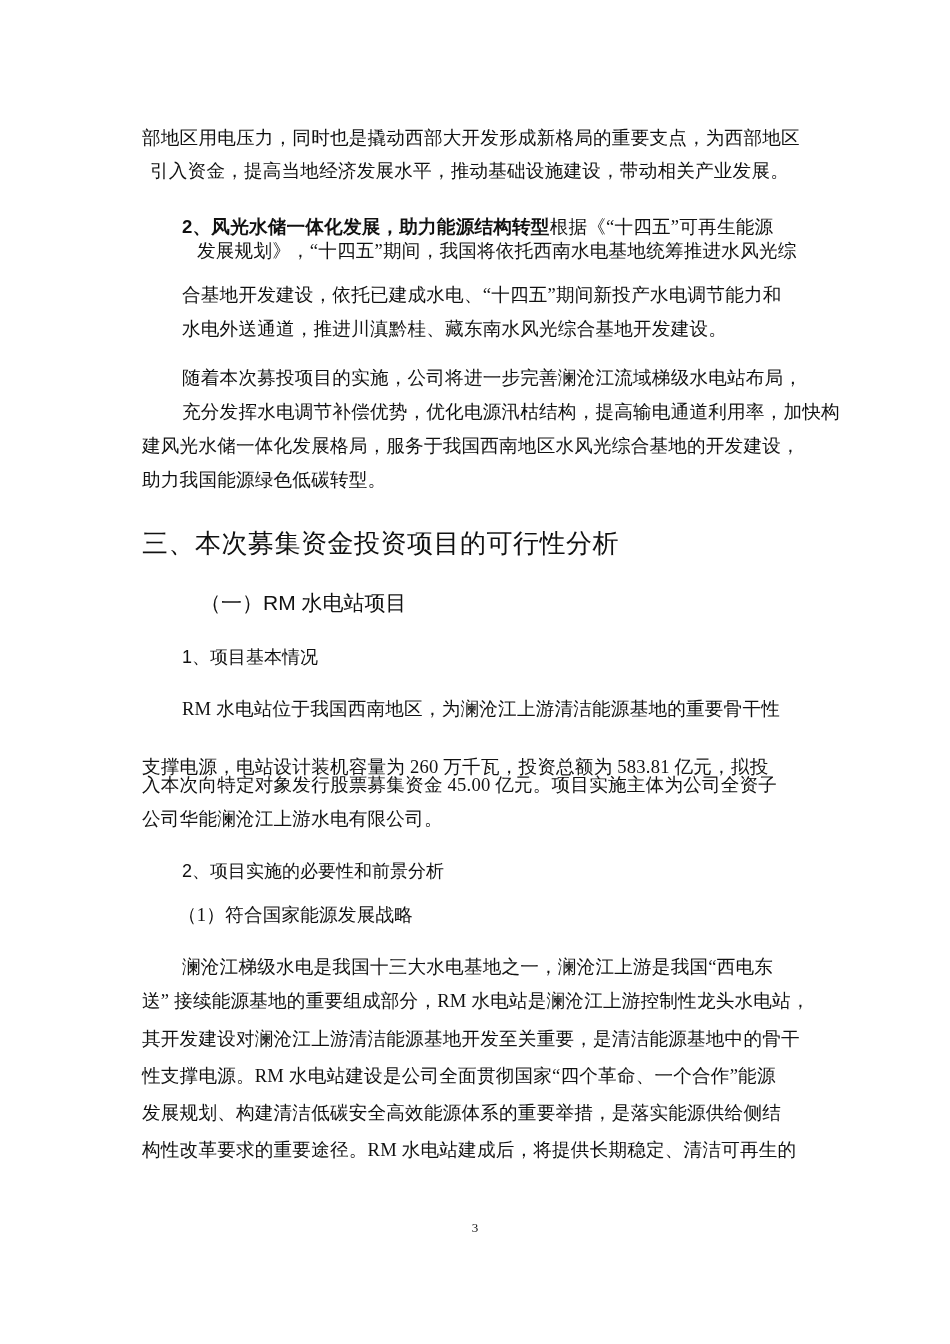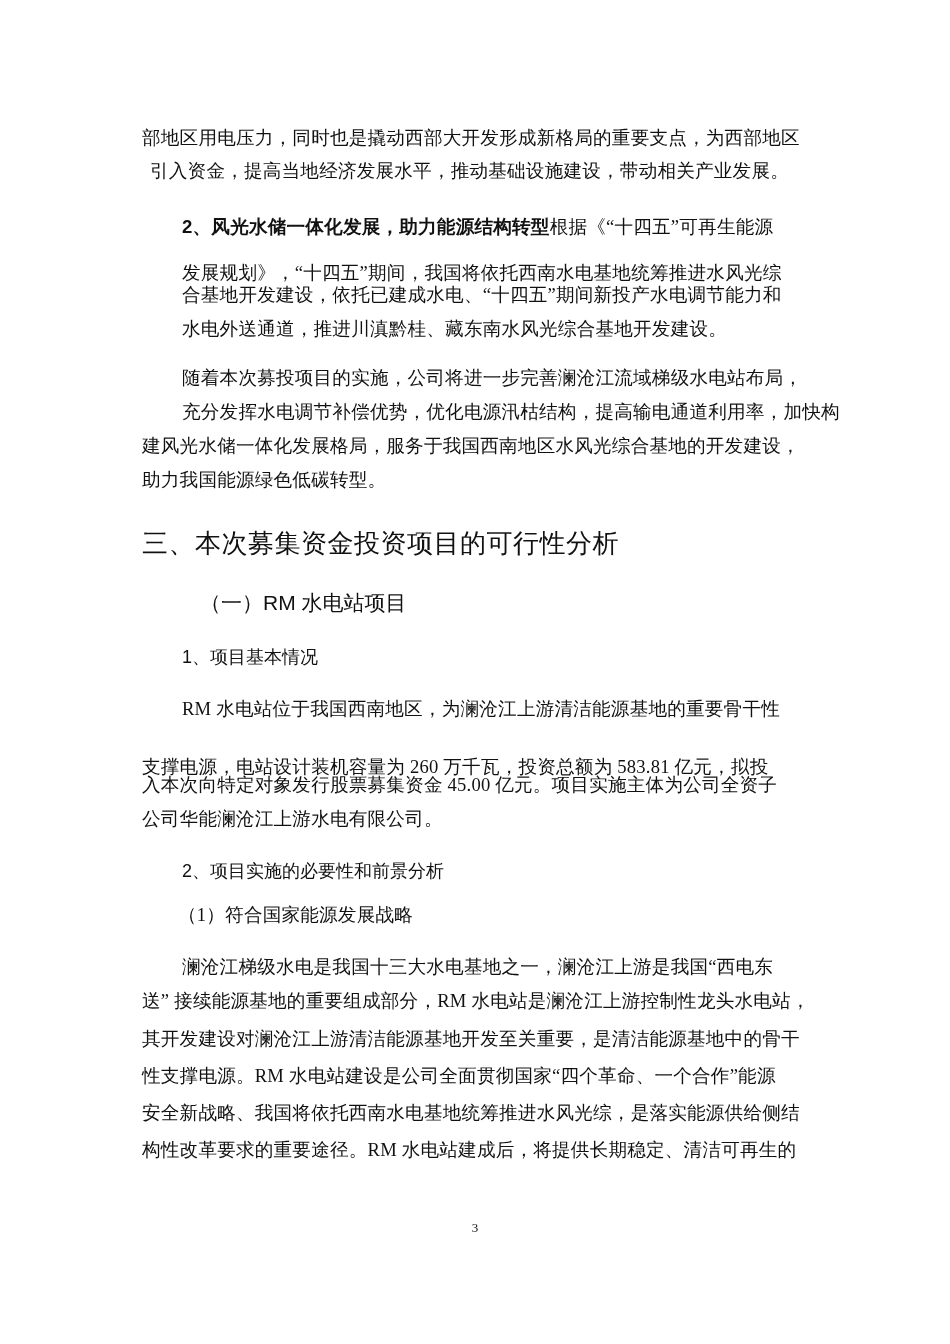--- a/index.html
+++ b/index.html
@@ -19,21 +19,21 @@
 <body>
 
 <div class="page">
 
   <div class="line serif" style="top:126px;">部地区用电压力，同时也是撬动西部大开发形成新格局的重要支点，为西部地区</div>
   <div class="line serif" style="top:159px;margin-left:8px;">引入资金，提高当地经济发展水平，推动基础设施建设，带动相关产业发展。</div>
 
   <div class="line ind2" style="top:215px;">
     <span class="sans bold">2、风光水储一体化发展，助力能源结构转型</span><span class="serif">根据《“十四五”可再生能源</span>
   </div>
-  <div class="line serif ind2" style="top:261px;">发展规划》，“十四五”期间，我国将依托西南水电基地统筹推进水风光综</div>
+  <div class="line serif ind2" style="top:239px;margin-left:15px;">发展规划》，“十四五”期间，我国将依托西南水电基地统筹推进水风光综</div>
   <div class="line serif ind2" style="top:283px;">合基地开发建设，依托已建成水电、“十四五”期间新投产水电调节能力和</div>
   <div class="line serif ind2" style="top:317px;">水电外送通道，推进川滇黔桂、藏东南水风光综合基地开发建设。</div>
 
   <div class="line serif ind2" style="top:366px;">随着本次募投项目的实施，公司将进一步完善澜沧江流域梯级水电站布局，</div>
   <div class="line serif" style="top:400px;margin-left:40px;">充分发挥水电调节补偿优势，优化电源汛枯结构，提高输电通道利用率，加快构</div>
   <div class="line serif" style="top:434px;">建风光水储一体化发展格局，服务于我国西南地区水风光综合基地的开发建设，</div>
   <div class="line serif" style="top:468px;">助力我国能源绿色低碳转型。</div>
 
   <div class="h1 sans" style="top:527px;">三、本次募集资金投资项目的可行性分析</div>
 
@@ -47,17 +47,17 @@
   <div class="line serif" style="top:807px;">公司华能澜沧江上游水电有限公司。</div>
 
   <div class="h3 sans" style="top:859px;">2、项目实施的必要性和前景分析</div>
 
   <div class="line serif" style="left:178px; top:903px;">（1）符合国家能源发展战略</div>
 
   <div class="line serif ind2" style="top:955px;">澜沧江梯级水电是我国十三大水电基地之一，澜沧江上游是我国“西电东</div>
   <div class="line serif" style="top:989px;">送” 接续能源基地的重要组成部分，RM 水电站是澜沧江上游控制性龙头水电站，</div>
   <div class="line serif" style="top:1027px;">其开发建设对澜沧江上游清洁能源基地开发至关重要，是清洁能源基地中的骨干</div>
   <div class="line serif" style="top:1064px;">性支撑电源。RM 水电站建设是公司全面贯彻国家“四个革命、一个合作”能源</div>
-  <div class="line serif" style="top:1101px;">安全新战略、我国将依托西南水电基地统筹推进水风光综，是落实能源供给侧结</div>
+  <div class="line serif" style="top:1101px;">发展规划、构建清洁低碳安全高效能源体系的重要举措，是落实能源供给侧结</div>
   <div class="line serif" style="top:1138px;">构性改革要求的重要途径。RM 水电站建成后，将提供长期稳定、清洁可再生的</div>
 
   <div class="pagenum serif">3</div>
 </div>
 
 </body></html>

